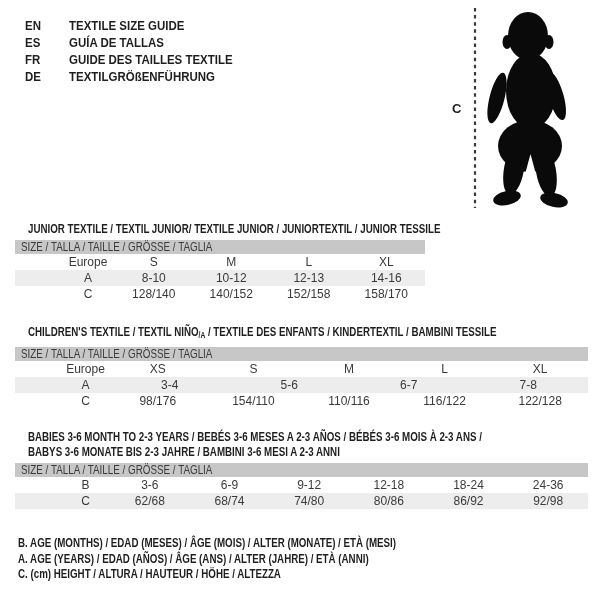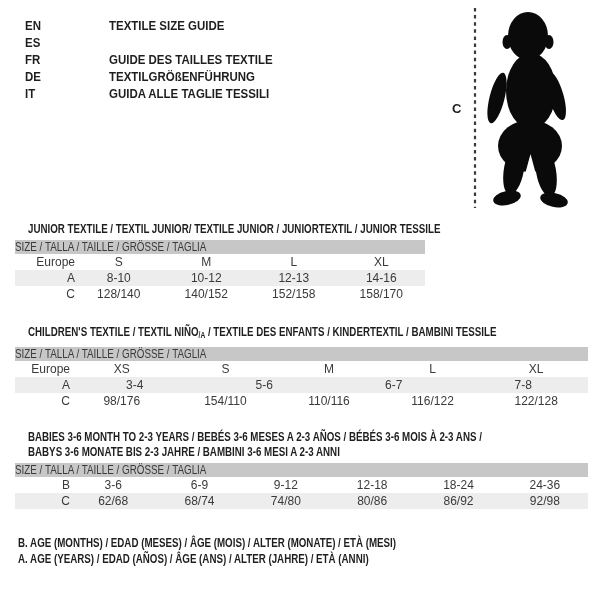--- a/index.html
+++ b/index.html
@@ -12,70 +12,67 @@
   }
   
   .cond{display:inline-block;transform:scaleX(0.78);transform-origin:0 50%;white-space:nowrap;}
   .cond85{display:inline-block;transform:scaleX(0.85);transform-origin:0 50%;white-space:nowrap;}
   .cond82{display:inline-block;transform:scaleX(0.82);transform-origin:0 50%;white-space:nowrap;}
 
   
   .lang-block{position:absolute;left:25px;top:17px;font-weight:bold;font-size:13.5px;line-height:17px;color:var(--c-title,#1e1e1e);text-decoration:underline;}
   .lang-row{display:flex;}
   .lang-code{width:44px;flex:0 0 44px;}
-  .lang-title{flex:1;margin-left:40px;}
+  .lang-title{flex:1;}
 
   
   .dash-line{position:absolute;left:473px;top:8px;}
   .c-label{position:absolute;left:452px;top:101px;font-weight:bold;font-size:13px;color:var(--c-title,#1e1e1e);}
   .baby{position:absolute;left:484px;top:6px;}
 
   
   .sec-title{position:absolute;margin:8px;font-size:12.5px;font-weight:bold;line-height:13px;color:var(--c-title,#1e1e1e);}
   .sec-title .sub{font-size:8.5px;vertical-align:-2px;letter-spacing:0;}
   .sec-title.two-line{line-height:15px;}
 
   
   .size-table{position:absolute;font-size:12px;color:var(--c-text,#3a3a3a);}
-  .thead{height:14px;line-height:14px;background:var(--c-header_bar,#c7c7c7);overflow:hidden;}
+  .thead{height:14px;line-height:14px;background:var(--c-header_bar,#c7c7c7);padding-left:6px;overflow:hidden;}
   .trow{display:flex;height:16px;line-height:16.5px;}
   .trow.shaded{background:var(--c-row_shaded,#ededed);}
-  .tlabel{padding-left:6px;box-sizing:border-box;text-align:right;}
+  .tlabel{padding-left:6px;box-sizing:border-box;text-align:center;margin-left:40px;}
   .t1 .tlabel{width:60px;flex:0 0 60px;}
   .t2 .tlabel,.t3 .tlabel{width:55px;flex:0 0 55px;}
   .tcell{flex:1;text-align:center;}
 
   
   .legend{position:absolute;left:18px;top:536px;font-weight:bold;font-size:12.5px;line-height:15.7px;color:var(--c-title,#1e1e1e);}
   .legend div{height:15.7px;}
 </style>
 </head>
 <body>
 
 <div class="canvas">
 
   <div class="lang-block">
     <div class="lang-row">
       <span class="lang-code"><span class="cond85">EN</span></span>
       <span class="lang-title"><span class="cond85">TEXTILE SIZE GUIDE</span></span>
     </div>
     <div class="lang-row">
       <span class="lang-code"><span class="cond85">ES</span></span>
+      <span class="lang-title"><span class="cond85">GUÍA DE TALLAS</span></span>
     </div>
     <div class="lang-row">
       <span class="lang-code"><span class="cond85">FR</span></span>
       <span class="lang-title"><span class="cond85">GUIDE DES TAILLES TEXTILE</span></span>
     </div>
     <div class="lang-row">
       <span class="lang-code"><span class="cond85">DE</span></span>
       <span class="lang-title"><span class="cond85">TEXTILGRÖßENFÜHRUNG</span></span>
-    </div>
-    <div class="lang-row">
-      <span class="lang-code"><span class="cond85">IT</span></span>
-      <span class="lang-title"><span class="cond85">GUIDA ALLE TAGLIE TESSILI</span></span>
     </div>
   </div>
 
   <svg class="dash-line" width="4" height="200" viewBox="0 0 4 200">
     <line x1="2" y1="0" x2="2" y2="200" stroke="#3a3a3a" stroke-width="2.2" stroke-dasharray="3.5 3.6"></line>
   </svg>
   <span class="c-label">C</span>
   <svg class="baby" width="92" height="202" viewBox="0 0 92 202">
     <g fill="#0a0a0a">
       <ellipse cx="23" cy="36" rx="4.5" ry="7"></ellipse>
@@ -181,15 +178,16 @@
       <span class="tcell">74/80</span>
       <span class="tcell">80/86</span>
       <span class="tcell">86/92</span>
       <span class="tcell">92/98</span>
     </div>
   </div>
 
   <div class="legend">
     <div><span class="cond">B. AGE (MONTHS) / EDAD (MESES) / ÂGE (MOIS) / ALTER (MONATE) / ETÀ (MESI)</span></div>
     <div><span class="cond">A. AGE (YEARS) / EDAD (AÑOS) / ÂGE (ANS) / ALTER (JAHRE) / ETÀ (ANNI)</span></div>
+    <div><span class="cond">C. (cm) HEIGHT / ALTURA / HAUTEUR / HÖHE / ALTEZZA</span></div>
   </div>
 
 </div>
 
 </body></html>

